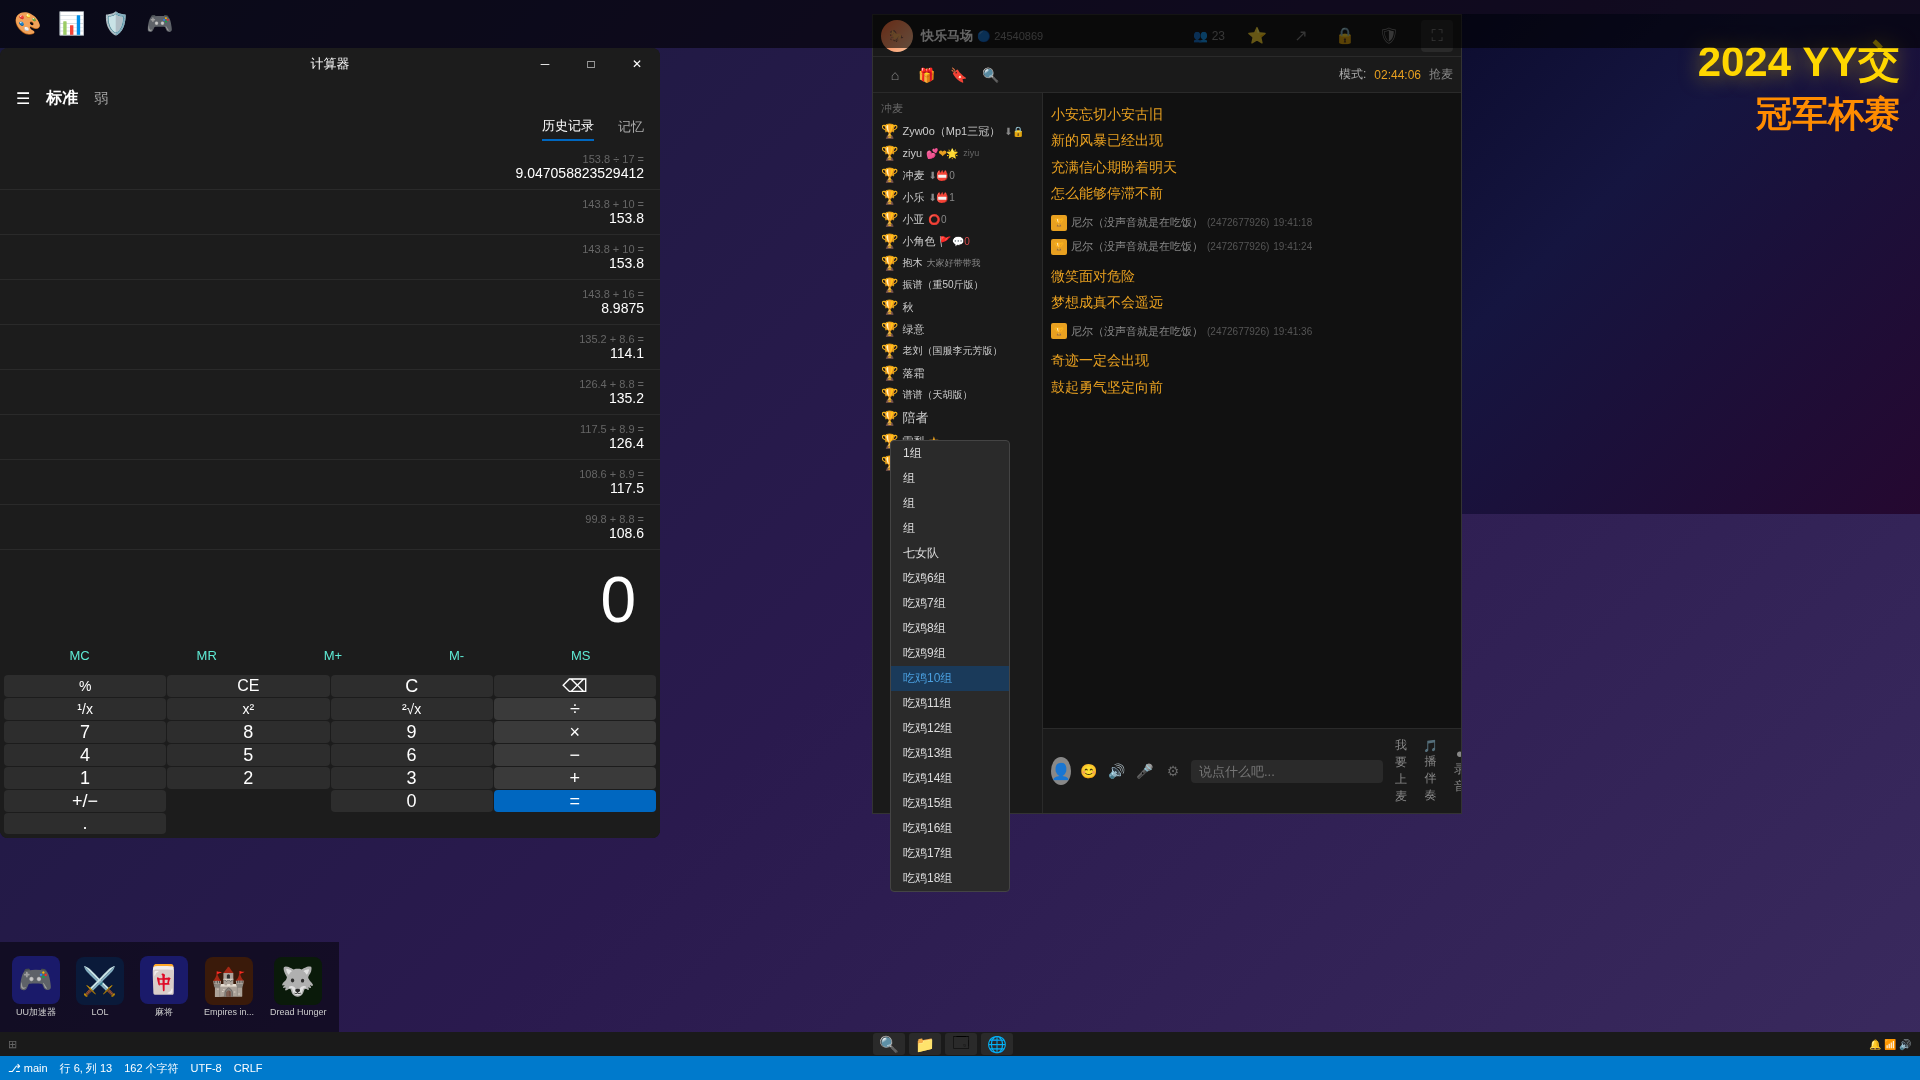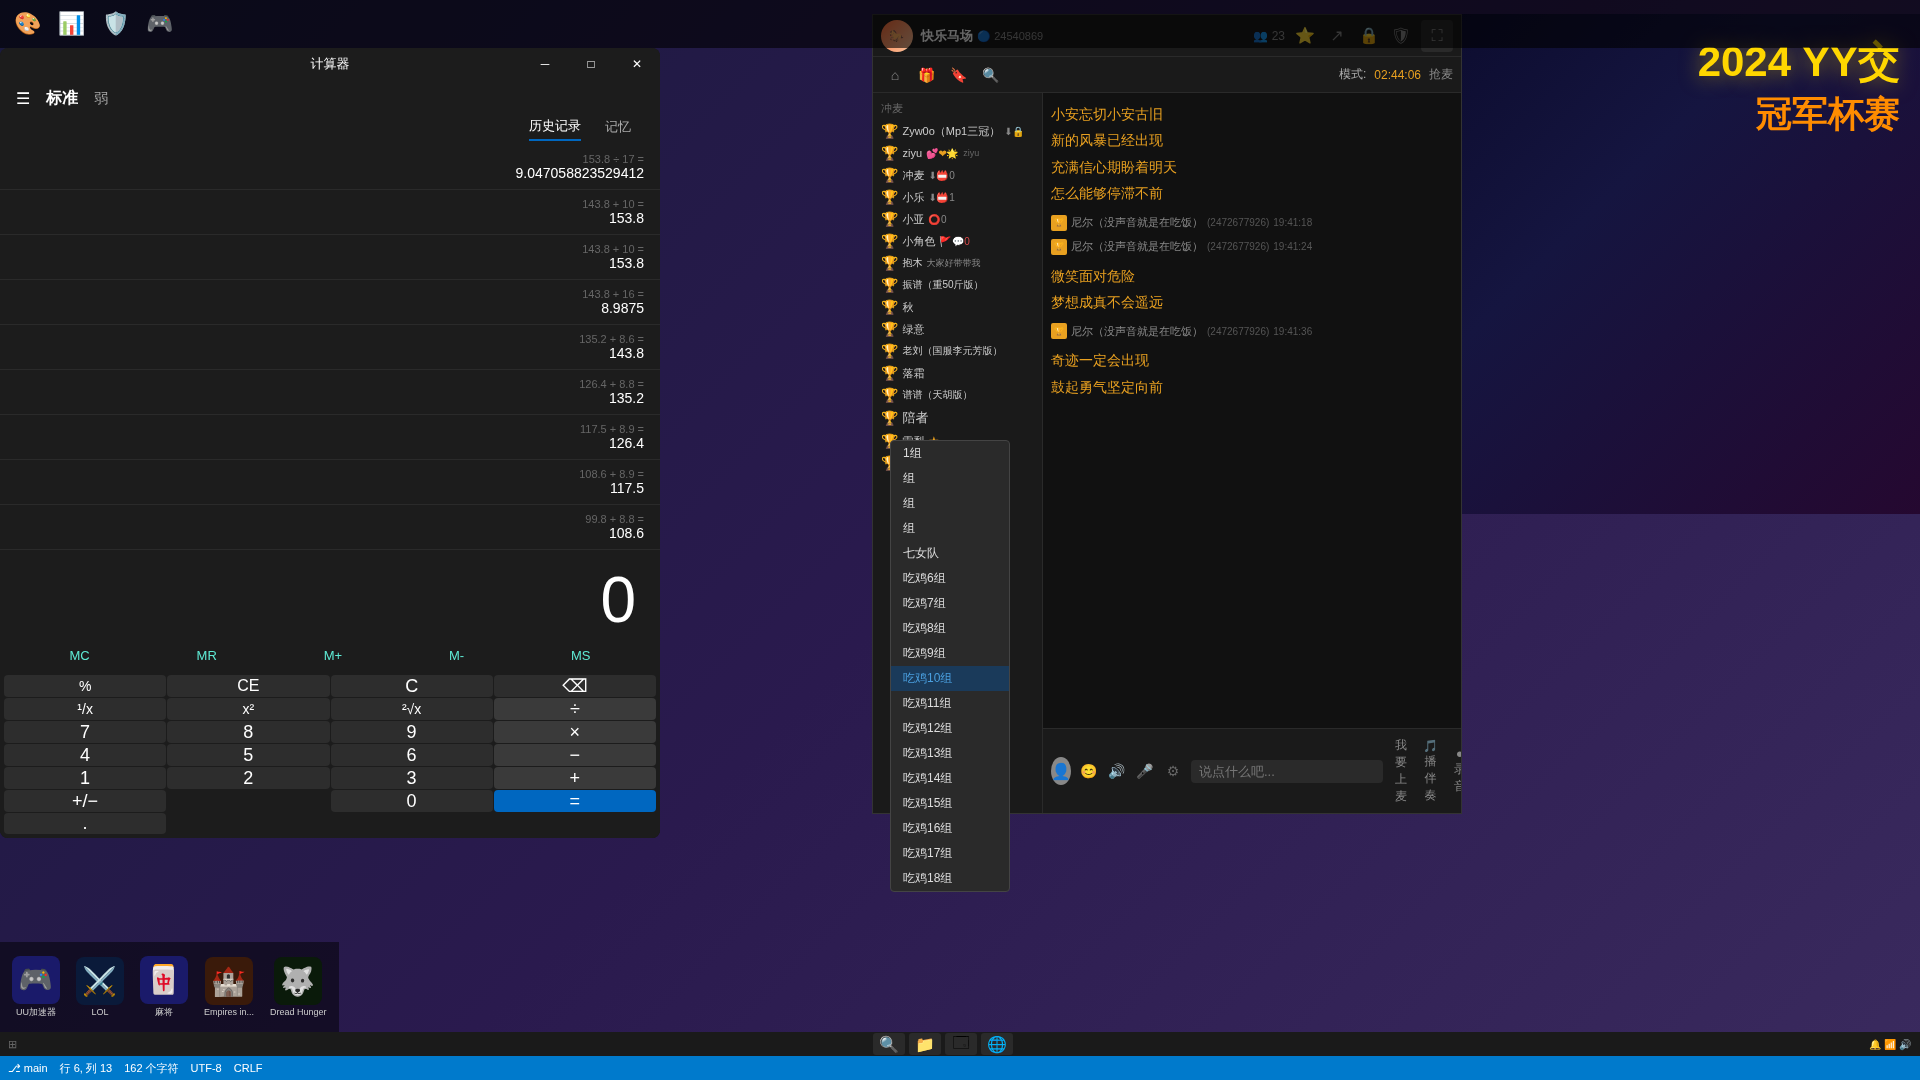--- a/index.html
+++ b/index.html
@@ -91,21 +91,21 @@
       color: white;
     }
     .calc-mode-label {
       font-size: 16px; font-weight: 600; color: white;
     }
     .calc-sci-icon {
       font-size: 14px; color: #aaa; cursor: pointer;
     }
 
     .calc-history-area {
-      padding: 0 29px 4px;
+      padding: 0 16px 4px;
       display: flex;
       justify-content: flex-end;
       gap: 24px;
     }
     .calc-history-btn {
       color: #aaa; font-size: 13px;
       background: none; border: none;
       cursor: pointer;
       padding-bottom: 4px;
     }
@@ -211,21 +211,21 @@
       background: linear-gradient(135deg, #ff6b35, #f7c59f);
       display: flex; align-items: center; justify-content: center;
       font-size: 12px; color: white;
     }
     .yy-channel-name {
       color: white; font-size: 13px; font-weight: 600;
     }
     .yy-channel-id { color: #888; font-size: 11px; }
     .yy-icons-right {
       margin-left: auto;
-      display: flex; gap: 8px; align-items: center;
+      display: flex; gap: 20px; align-items: center;
     }
     .yy-icon-btn {
       width: 24px; height: 24px;
       display: flex; align-items: center; justify-content: center;
       color: #888; cursor: pointer; font-size: 16px;
     }
     .yy-icon-btn.maximize {
       width: 32px; height: 32px;
       background: #2a2a2a;
       border-radius: 4px;
@@ -447,21 +447,21 @@
     <div class="history-item">
       <div class="h-expression">143.8 + 10 =</div>
       <div class="h-result">153.8</div>
     </div>
     <div class="history-item">
       <div class="h-expression">143.8 + 16 =</div>
       <div class="h-result">8.9875</div>
     </div>
     <div class="history-item">
       <div class="h-expression">135.2 + 8.6 =</div>
-      <div class="h-result">143.8</div>
+      <div class="h-result">114.1</div>
     </div>
     <div class="history-item">
       <div class="h-expression">126.4 + 8.8 =</div>
       <div class="h-result">135.2</div>
     </div>
     <div class="history-item">
       <div class="h-expression">117.5 + 8.9 =</div>
       <div class="h-result">126.4</div>
     </div>
     <div class="history-item">

